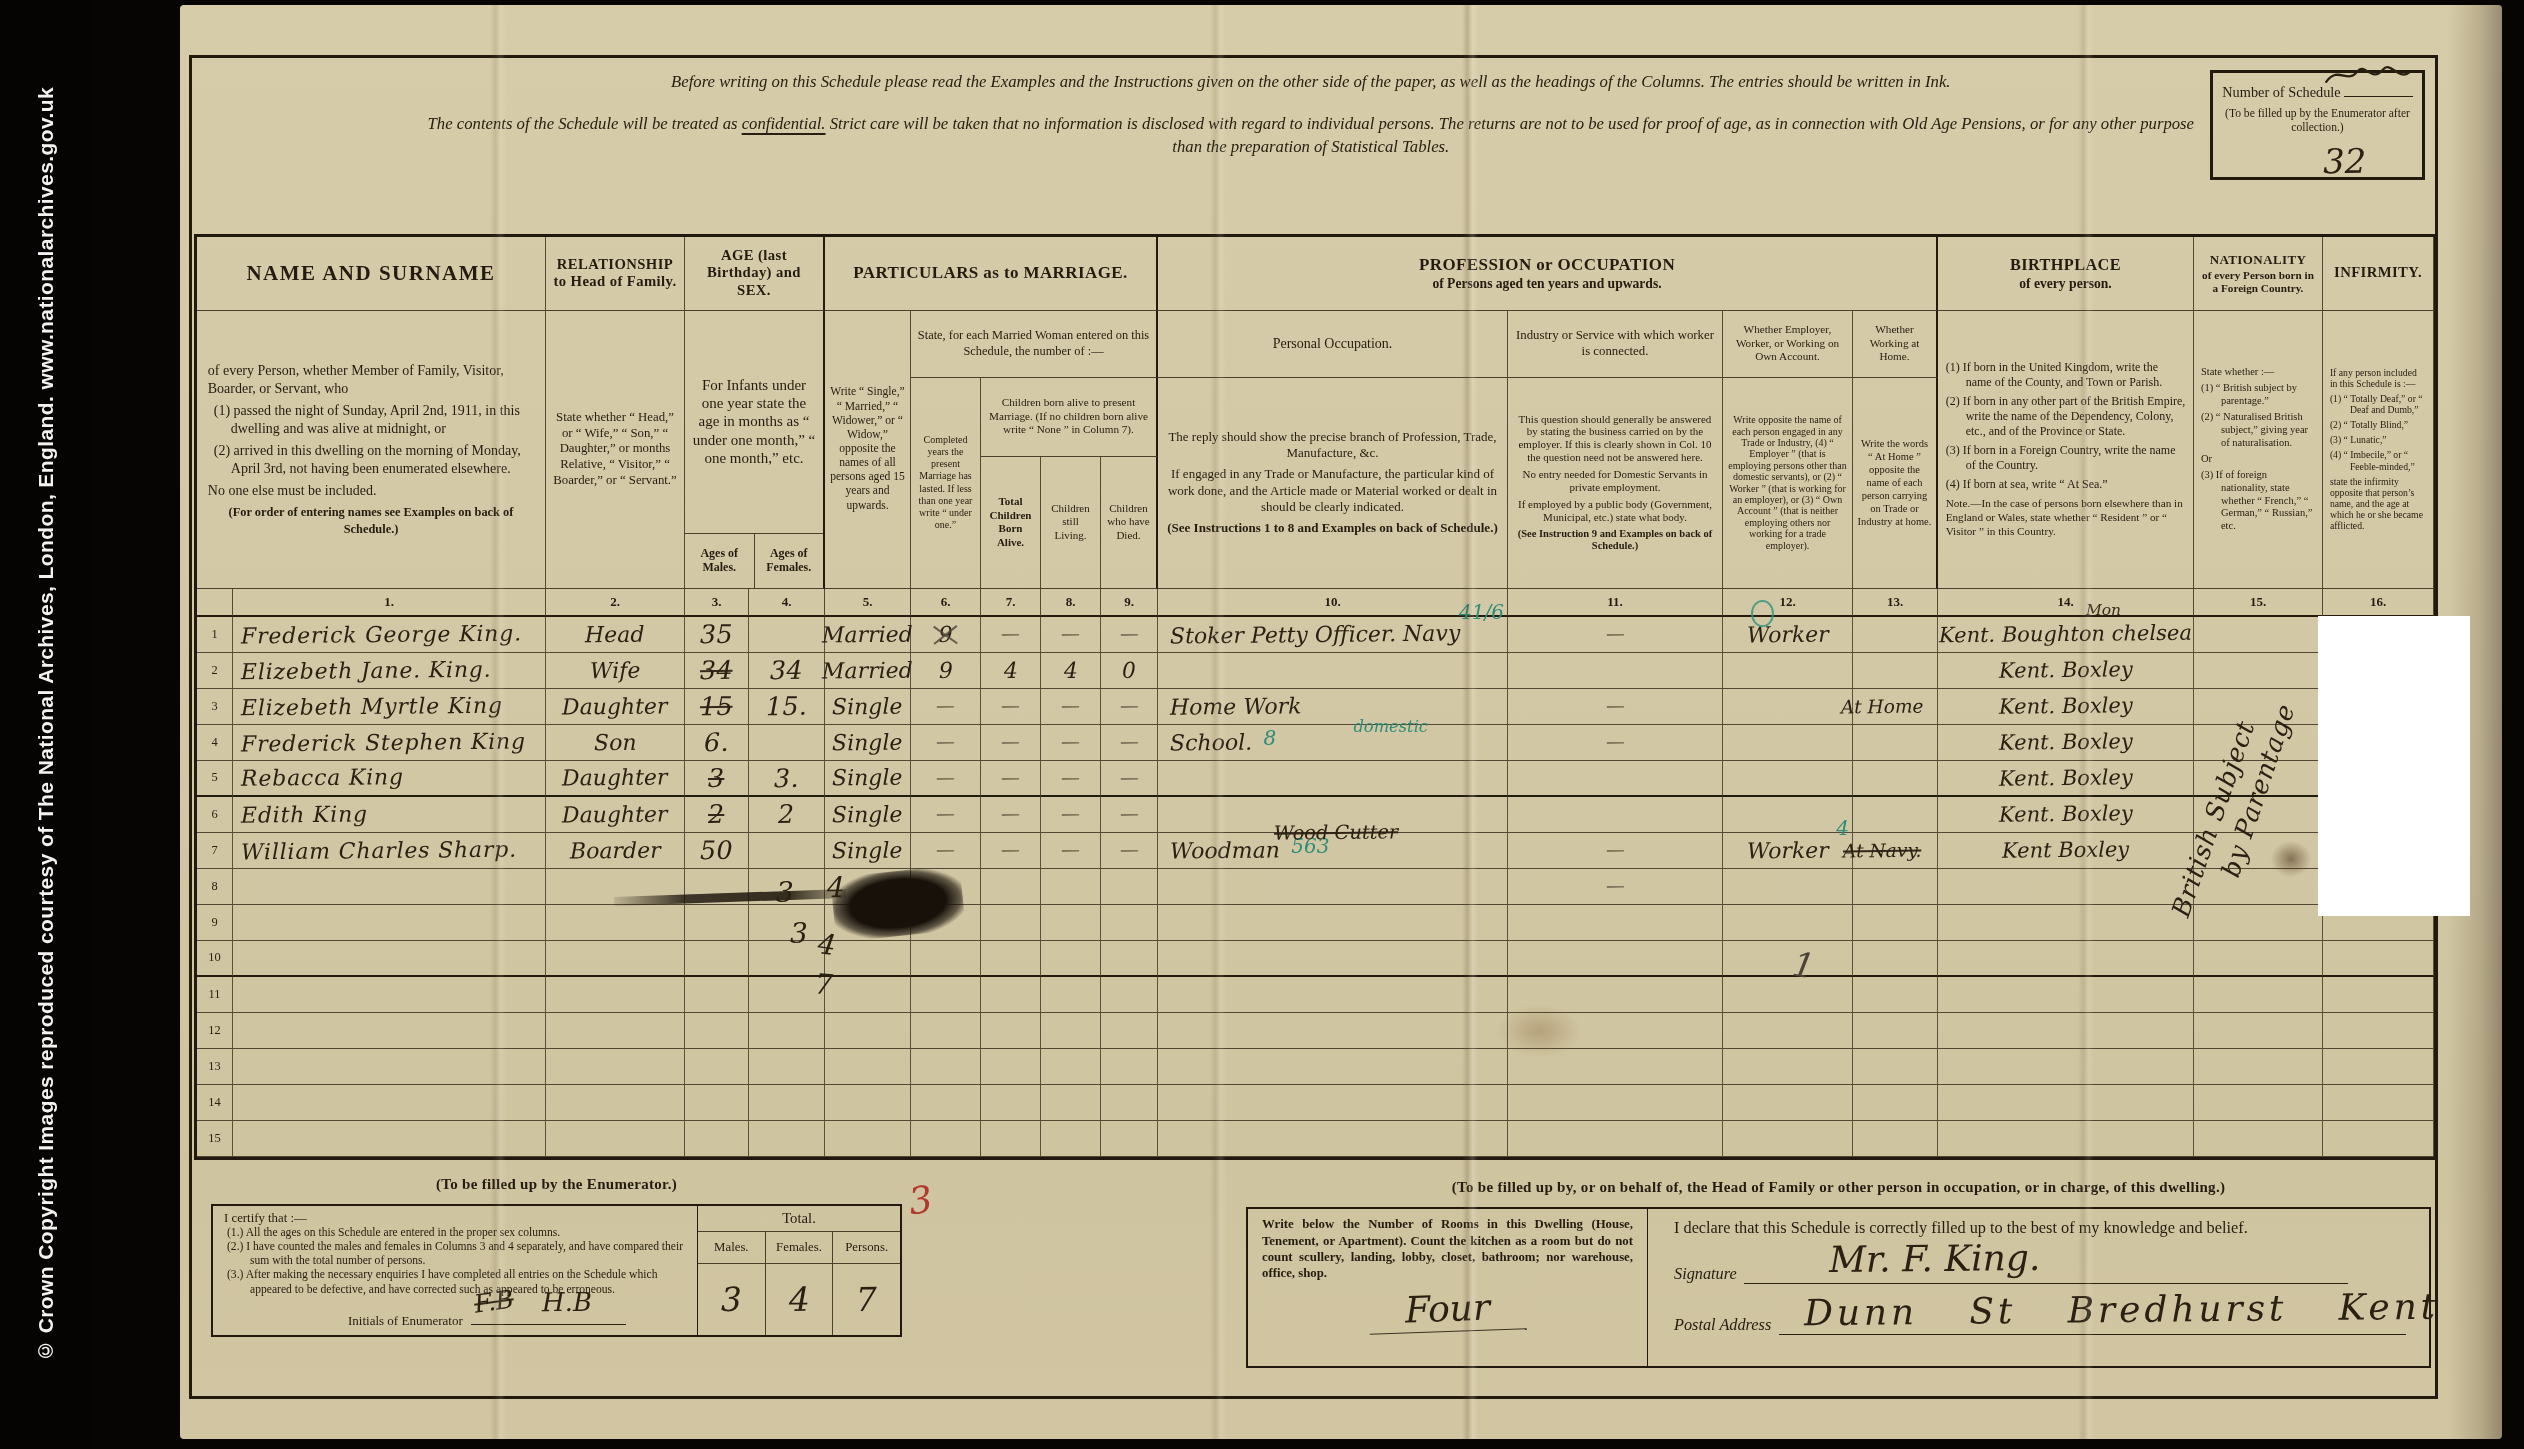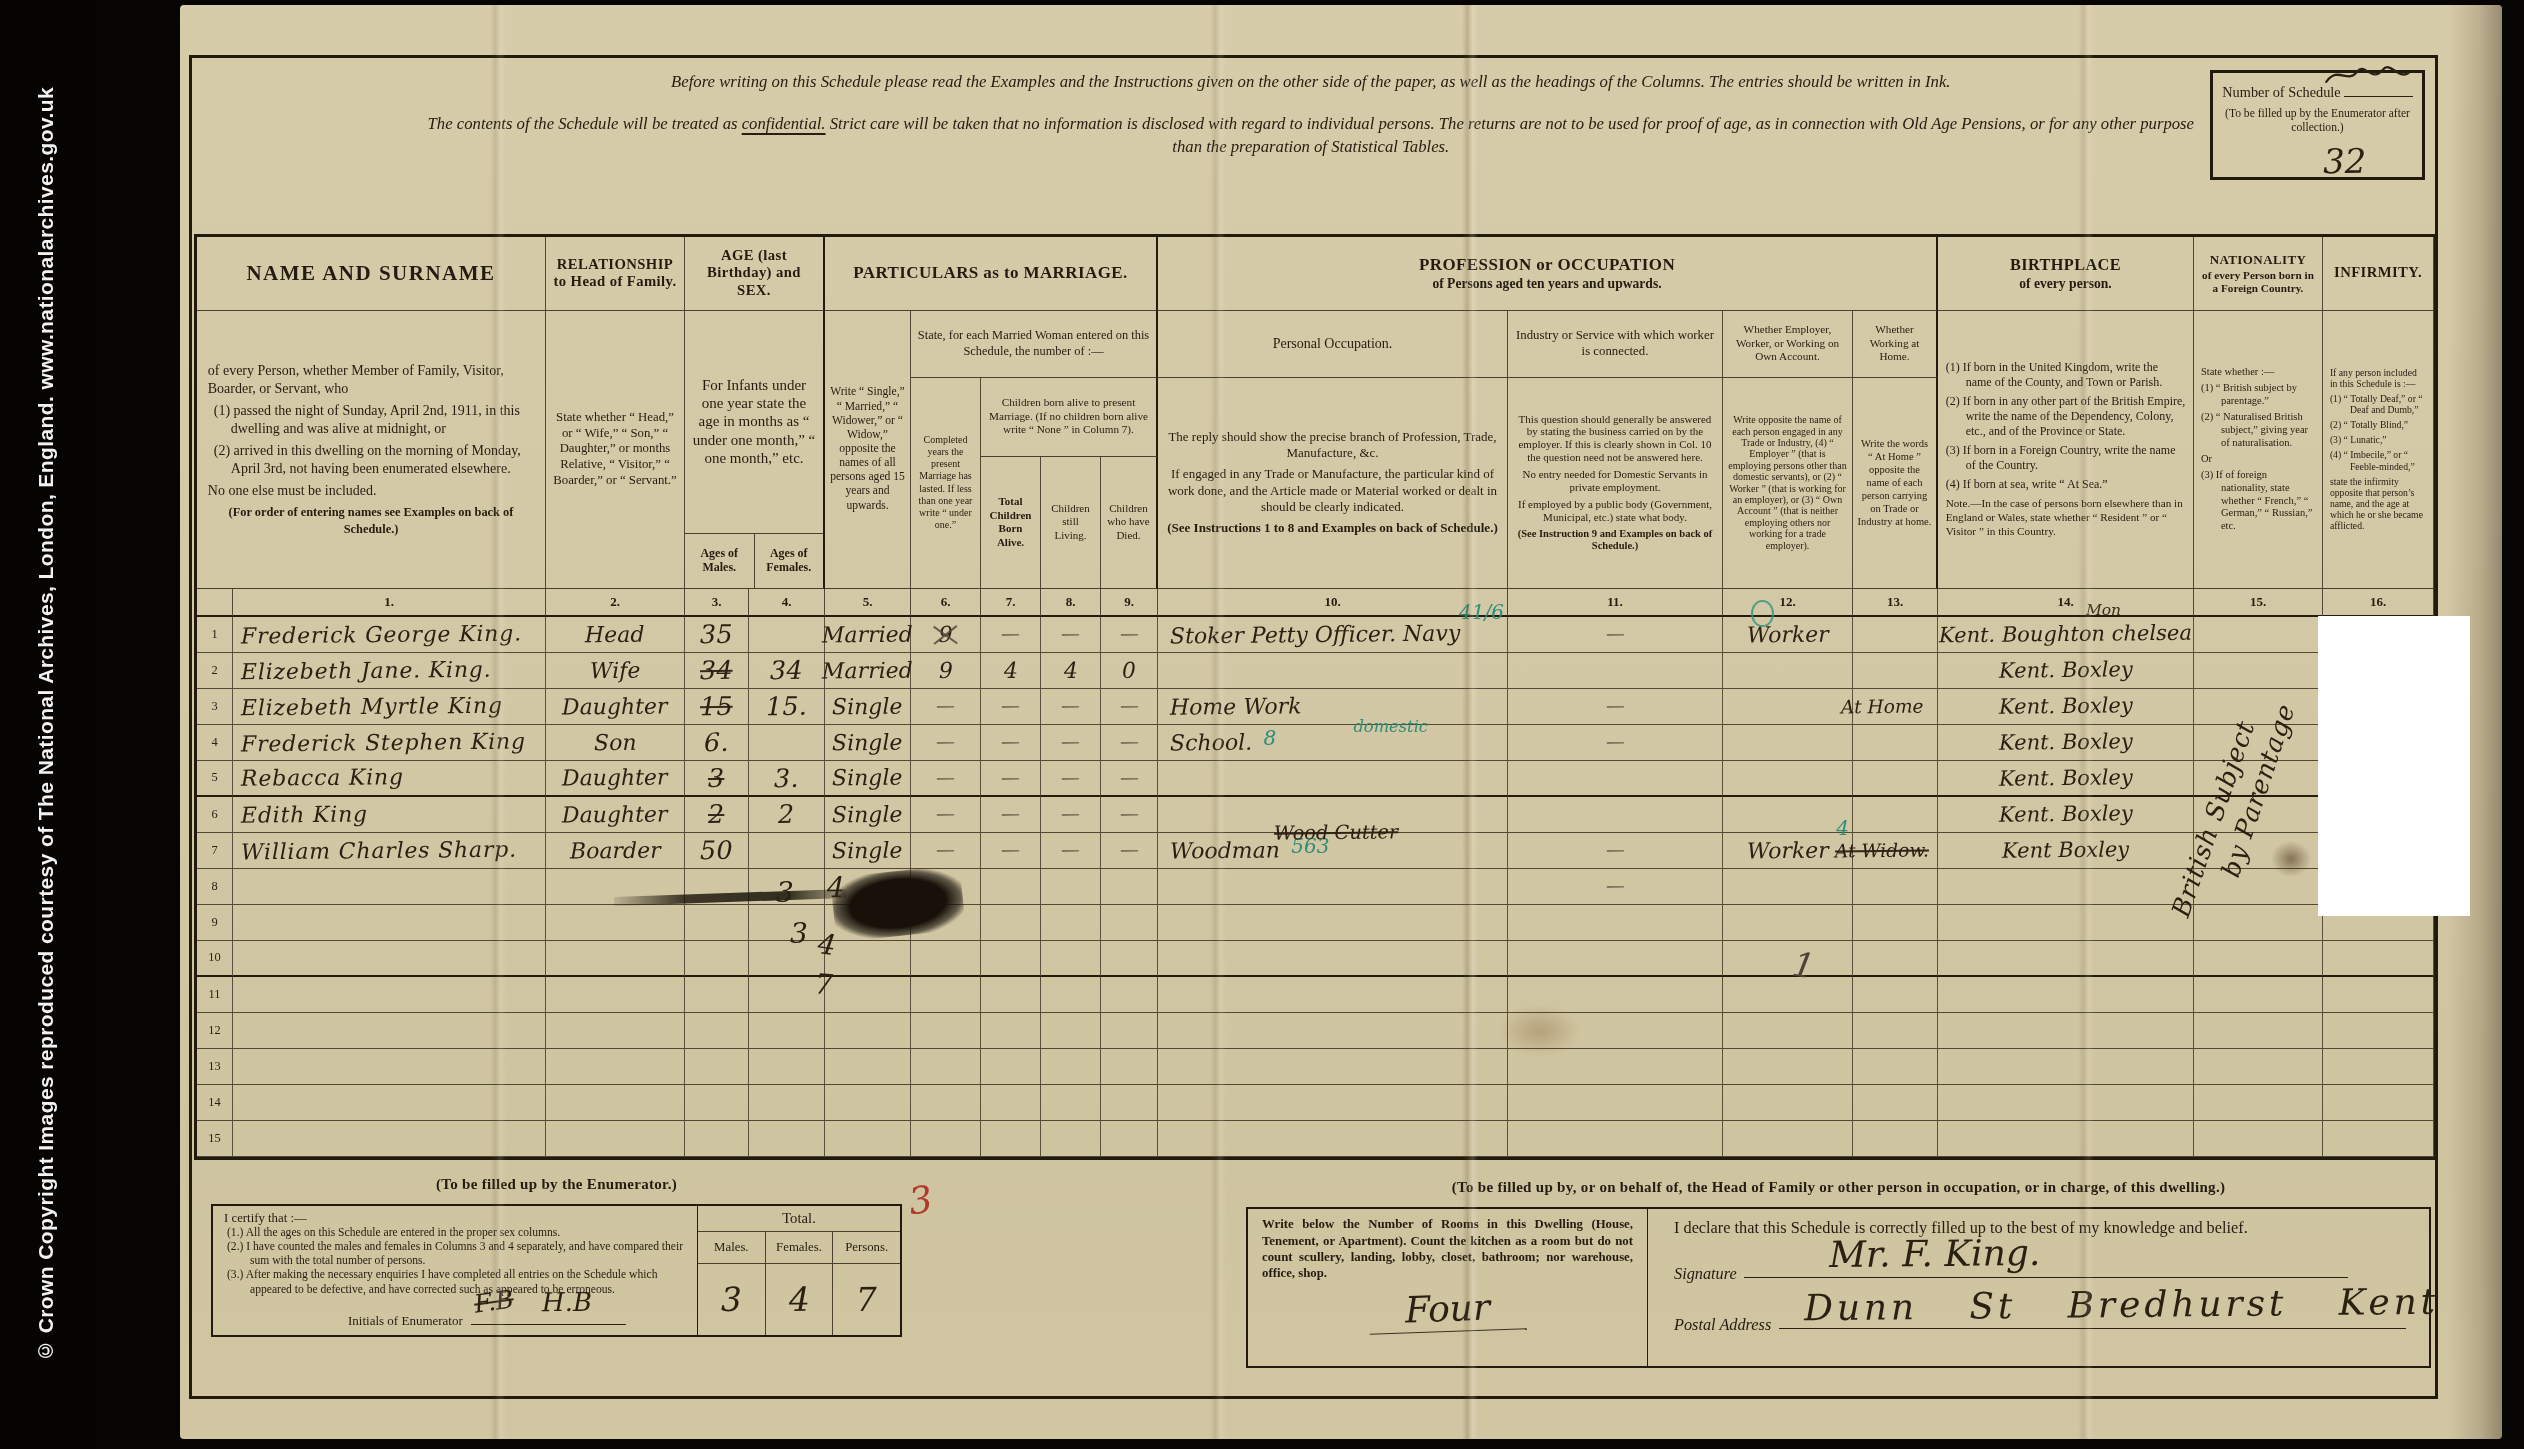--- a/index.html
+++ b/index.html
@@ -119,21 +119,21 @@
   .tvals>div:not(:last-child){border-right:1.2px solid rgba(40,30,15,.8);}
   .tvals .hw{font-size:33px;}
 
   .housebox{position:absolute;left:1066px;top:1202px;width:1185px;height:161px;border:2.7px solid #221a0e;z-index:3;display:flex;box-sizing:border-box;color:#241c10;}
   .rooms{width:400px;border-right:1.9px solid #241b0f;padding:7.7px 14px;box-sizing:border-box;}
   .rooms .rtext{font-size:12.8px;font-weight:bold;line-height:1.28;text-align:justify;}
   .roomsval{text-align:center;margin-top:6.2px;}
   .roomsval .hw{font-size:36px;display:inline-block;border-bottom:1.9px solid rgba(42,32,20,.9);padding:0 36px 1.5px 36px;transform:rotate(-2deg);}
   .declare{flex:1;padding:9.3px 23px 6.2px 26px;box-sizing:border-box;}
   .declare .dtext{font-size:16.3px;}
-  .sigrow{display:flex;align-items:center;margin-top:26px;}
+  .sigrow{display:flex;align-items:flex-end;margin-top:26px;}
   .sigrow .lbl{font-style:italic;font-size:16.3px;white-space:nowrap;}
   .sigline{flex:1;border-bottom:1.7px solid #2a2014;margin-left:7.7px;position:relative;height:7.7px;}
   .sigline .hw{position:absolute;font-size:36px;top:-37px;left:14%;}
   .addr .hw{left:4%;letter-spacing:3.9px;word-spacing:36px;}
   .sigrow.addr{margin-top:31px;}
 </style>
 </head>
 <body>
 
 <div class="strip">
@@ -609,21 +609,21 @@
         <span class="note green right">563</span>
       </div>
       <div class="dcell c11" style="grid-area: 12 / 12;">
         <span class="hw dash">—</span>
       </div>
       <div class="dcell c12" style="grid-area: 12 / 13;">
         <span class="hw">Worker</span>
         <span class="note green above">4</span>
       </div>
       <div class="dcell c13 gr" style="grid-area: 12 / 14;">
-        <span class="hw struck">At Widow.</span>
+        <span class="hw struck">At Navy.</span>
       </div>
       <div class="dcell c14" style="grid-area: 12 / 15;">
         <span class="hw">Kent Boxley</span>
       </div>
       <div class="dcell c15" style="grid-area: 12 / 16;"></div>
       <div class="dcell c16" style="grid-area: 12 / 17;"></div>
       <div class="dcell" style="grid-area: 13 / 1;">
         <span class="rowno">8</span>
       </div>
       <div class="dcell c1" style="grid-area: 13 / 2;"></div>

